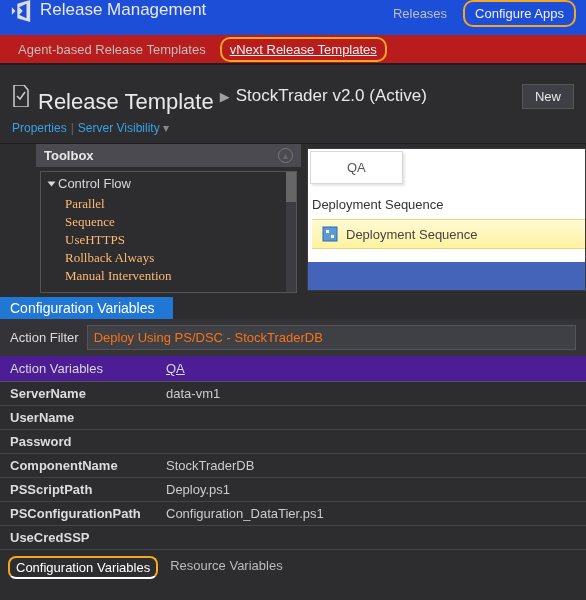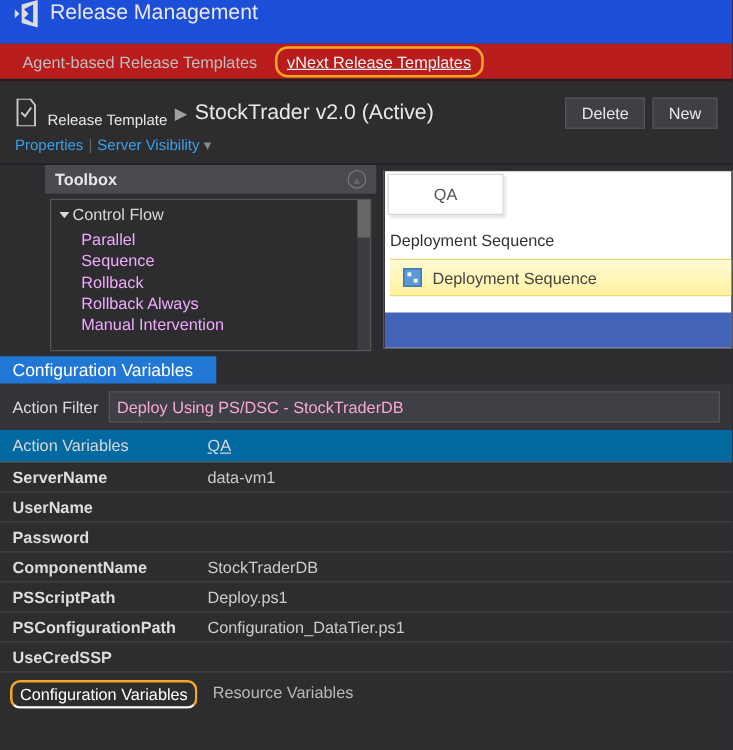--- a/index.html
+++ b/index.html
@@ -13,93 +13,96 @@
   .top-tab { color: #bfbfbf; font-size: 13px; padding: 4px 10px; cursor: pointer; }
   .top-tab.active { color: #f0f0f0; }
   .hl-orange { border: 2px solid #f5a623; border-radius: 10px; }
 
   .subtabs { height: 30px; background: #b91c1c; border-bottom: 2px solid #1f1f22; display: flex; align-items: center; padding: 0 10px; gap: 6px; position: relative; }
   .subtab { color: #bfbfbf; font-size: 13px; padding: 3px 8px; cursor: pointer; position: relative; }
   .subtab.active { color: #f0f0f0; text-decoration: underline; }
 
   .doc-header { padding: 12px 12px 4px 12px; display: flex; align-items: center; }
   .doc-icon { width: 18px; height: 22px; margin-right: 8px; }
-  .doc-title { color: #e8e8e8; font-size: 12px; font-weight: 300; margin-top: 12px; }
+  .doc-title { color: #e8e8e8; font-size: 22px; font-weight: 300; margin-top: 12px; }
   .chev { color: #a0a0a0; margin: 0 6px; font-size: 13px; }
   .doc-sub { color: #e8e8e8; font-size: 17px; font-weight: 300; }
   .doc-actions { margin-left: auto; display: flex; gap: 6px; }
   .btn { background: #3f3f46; color: #e8e8e8; border: 1px solid #555; padding: 4px 12px; font-size: 13px; cursor: pointer; }
 
   .doc-props { padding: 2px 12px 8px 12px; display: flex; gap: 4px; font-size: 12px; }
   .link { color: #3aa0e8; cursor: pointer; }
   .dd::after { content: " ▾"; color: #888; }
 
   .workspace { display: flex; padding: 0 0 0 8px; height: 152px; border-top: 1px solid #1f1f22; }
   .toolbox { width: 265px; background: #2d2d30; margin-left: 28px; }
   .toolbox-hdr { background: #4a4a50; color: #e8e8e8; font-weight: bold; padding: 4px 8px; font-size: 13px; display:flex; align-items:center; justify-content:space-between;}
   .up-circle { width: 15px; height: 15px; border:1px solid #777; border-radius:50%; display:flex; align-items:center; justify-content:center; font-size:9px; color:#666;}
   .toolbox-body { border: 1px solid #555; margin: 4px; height: 122px; position: relative; }
   .toolbox-scroll { position: absolute; right: 0; top: 0; bottom: 0; width: 10px; background: #3c3c42; }
   .toolbox-thumb { background: #666; width: 10px; height: 30px; position: absolute; top: 0; }
   .tree-root { padding: 4px 8px; font-size: 13px; color: #d8d8d8; }
   .tree-caret { display: inline-block; width: 0; height: 0; border-top: 4px solid transparent; border-bottom: 4px solid transparent; border-left: 5px solid #d8d8d8; transform: rotate(90deg); margin-right: 4px; }
-  .tree-item { padding: 1px 0 1px 24px; color: #f0abfc; cursor: pointer; }
+  .tree-item { padding: 1px 0 1px 24px; color: #fdba74; cursor: pointer; font-family: Liberation Serif, serif; }
 
   .design-area { flex: 1; background: #fff; border: 1px solid #3a3a3e; margin: 4px 0 4px 6px; position: relative; }
   .stage-tab { position: absolute; top: 2px; left: 2px; background: #fff; border: 1px solid #d8d8d8; padding: 8px 36px; font-size: 13px; color: #555; box-shadow: 2px 2px 2px rgba(0,0,0,.1); }
   .ds-label { position: absolute; top: 48px; left: 4px; font-size: 13px; color: #333; }
   .ds-row { position: absolute; top: 70px; left: 4px; right: 0; background: linear-gradient(#fffad4, #fff2a0); border-top: 1px solid #e8d878; border-bottom: 1px solid #e8d878; padding: 6px 10px; font-size: 13px; color: #444; display: flex; align-items: center; gap: 8px; }
   .ds-icon { width: 16px; height: 16px; }
   .blue-strip { position: absolute; left: 0; right: 0; bottom: 0; height: 28px; background: #4364b8; }
 
   .cv-header { background: #2077d4; color: #fff; width: 173px; padding: 3px 10px; font-size: 14px; margin-top: 2px; }
 
   .filter-row { display: flex; align-items: center; gap: 8px; padding: 6px 10px 6px 10px; background: #333338; }
   .filter-label { font-size: 13px; color: #ddd; }
-  .filter-sel { flex: 1; background: #3f3f46; border: 1px solid #555; color: #f9a8d4; padding: 4px 6px; font-size: 13px; }
+  .filter-sel { flex: 1; background: #3f3f46; border: 1px solid #555; color: #f97316; padding: 4px 6px; font-size: 13px; }
 
   .vars-table { width: 100%; border-collapse: collapse; font-size: 13px; }
-  .vars-table th { text-align: left; font-weight: normal; color: #d8d8d8; background: #0369a1; border-bottom: 1px solid #555; padding: 5px 10px; }
+  .vars-table th { text-align: left; font-weight: normal; color: #d8d8d8; background: #4c1d95; border-bottom: 1px solid #555; padding: 5px 10px; }
   .vars-table th.env { text-decoration: underline; }
   .vars-table td { border-bottom: 1px solid #444; padding: 4px 10px; color: #ccc; }
   .vars-table td:first-child { width: 156px; color: #ddd; font-weight: bold; }
 
   .bottom-tabs { display: flex; gap: 10px; padding: 6px 10px 0 8px; }
   .bt { font-size: 13px; color: #bbb; padding: 2px 2px 4px 2px; cursor: pointer; }
   .bt.active { color: #fff; border-bottom: 2px solid #fff; }
 </style>
 </head>
 <body>
 
 <div class="topbar">
   <span class="vs-logo">
     <svg viewBox="0 0 24 24">
         <path d="M2 8 L6 12 L2 16 Z M8 4 L8 20 L22 24 L22 0 Z M10 8 L18 4 L18 20 L10 16 L14 12 Z" fill="#ddd"></path>
       </svg>
   </span>
   <span class="app-title">Release Management</span>
+  <div class="top-tabs">
+    <span class="top-tab">Releases</span>
+    <span class="top-tab active hl-orange">Configure Apps</span>
+  </div>
 </div>
 
 <div class="subtabs">
   <span class="subtab">Agent-based Release Templates</span>
   <span class="subtab active hl-orange">vNext Release Templates</span>
 </div>
 
 <div class="doc-header">
   <span class="doc-icon">
     <svg viewBox="0 0 18 22">
         <path d="M2 0 H12 L16 5 V22 H2 Z" fill="none" stroke="#ccc" stroke-width="1.5"></path>
         <path d="M5 11 L8 14 L13 7" fill="none" stroke="#ccc" stroke-width="1.5"></path>
       </svg>
   </span>
   <span class="doc-title">Release Template</span>
   <span class="chev">▶</span>
   <span class="doc-sub">StockTrader v2.0 (Active)</span>
   <div class="doc-actions">
-    <button class="btn">Delete</button>
     <button class="btn">New</button>
   </div>
 </div>
 <div class="doc-props">
   <span class="link">Properties</span>
   <span style="color:#666;">|</span>
   <span class="link dd">Server Visibility</span>
 </div>
 
 <div class="workspace">
@@ -107,21 +110,21 @@
     <div class="toolbox-hdr">
       <span>Toolbox</span>
       <span class="up-circle">▲</span>
     </div>
     <div class="toolbox-body">
       <div class="tree-root">
         <span class="tree-caret"></span><span>Control Flow</span>
       </div>
       <div class="tree-item">Parallel</div>
       <div class="tree-item">Sequence</div>
-      <div class="tree-item">Rollback</div>
+      <div class="tree-item">UseHTTPS</div>
       <div class="tree-item">Rollback Always</div>
       <div class="tree-item">Manual Intervention</div>
       <div class="toolbox-scroll">
           <div class="toolbox-thumb"></div>
         </div>
     </div>
   </div>
   <div class="design-area">
     <div class="stage-tab">QA</div>
     <div class="ds-label">Deployment Sequence</div>

